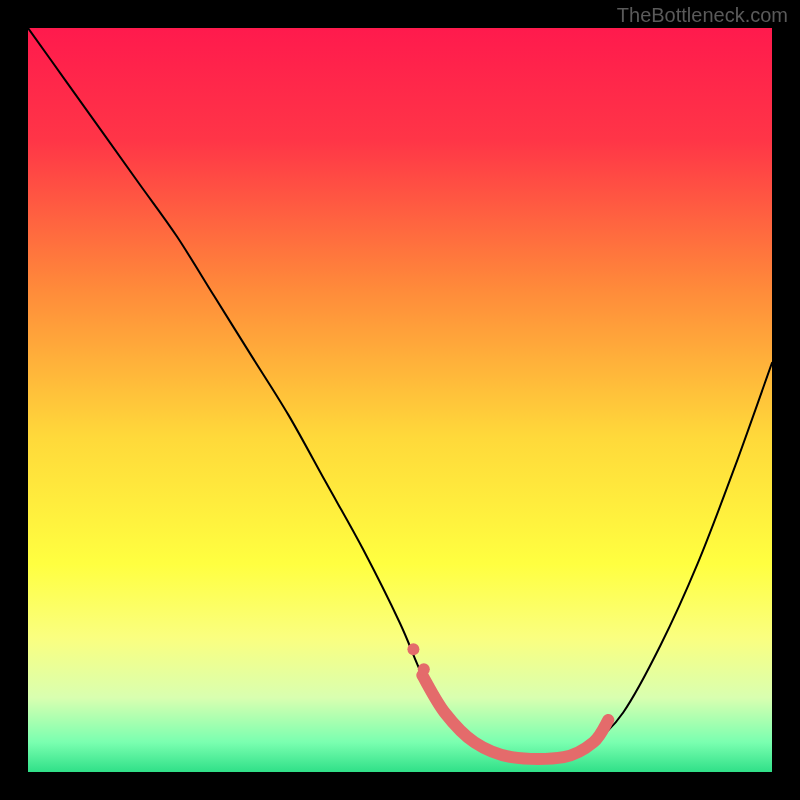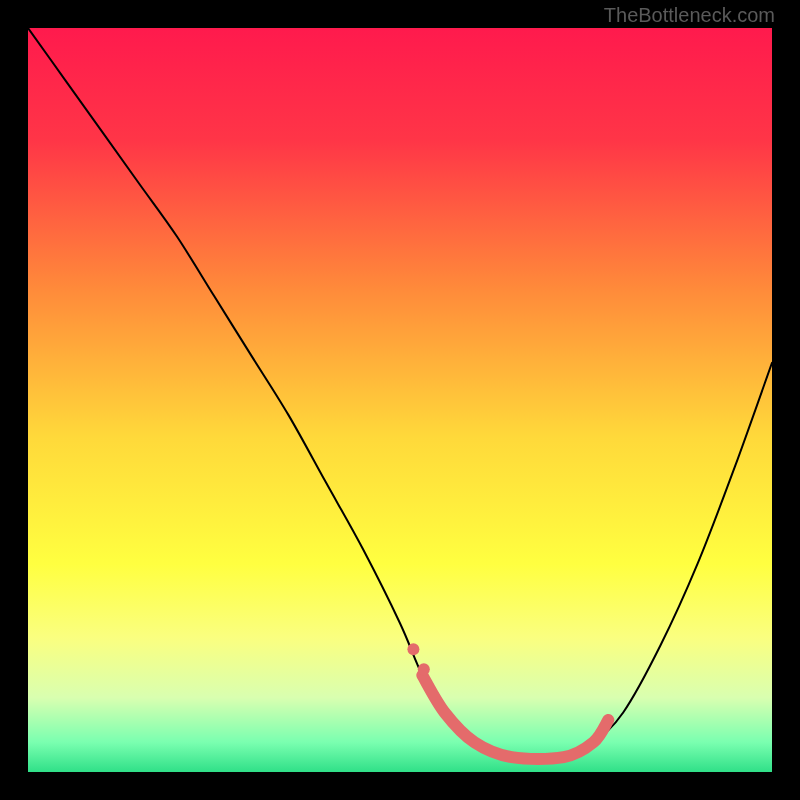--- a/index.html
+++ b/index.html
@@ -7,21 +7,21 @@
     padding: 0;
     width: 800px;
     height: 800px;
     background: #000000;
     position: relative;
     font-family: Arial, sans-serif;
   }
   .watermark {
     position: absolute;
     top: 4px;
-    right: 25px;
+    right: 12px;
     color: #5a5a5a;
     font-size: 20px;
     font-weight: 500;
     z-index: 10;
   }
   .plot-area {
     position: absolute;
     left: 28px;
     top: 28px;
     width: 744px;

